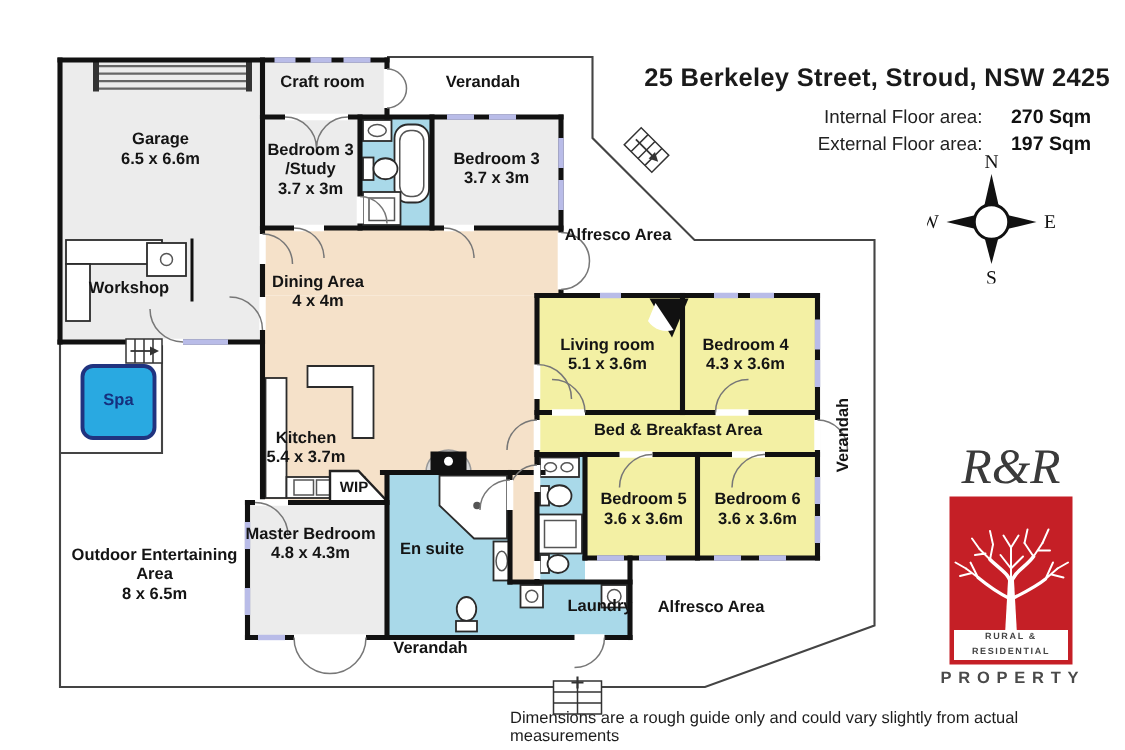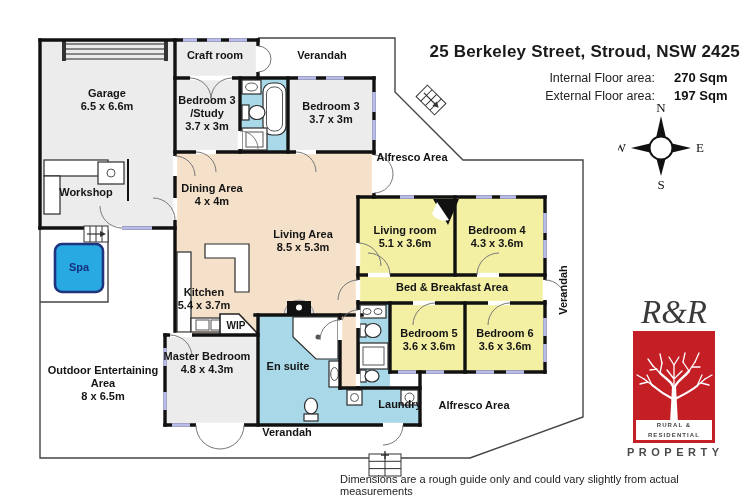--- a/index.html
+++ b/index.html
@@ -283,24 +283,20 @@
     <div>Bedroom 3</div>
       <div class="dims">3.7 x 3m</div>
     </div>
   <div class="lbl" style="left:412px;top:151px">
     <div>Alfresco Area</div>
     </div>
   <div class="lbl" style="left:212px;top:182px">
     <div>Dining Area</div>
       <div class="dims">4 x 4m</div>
     </div>
-  <div class="lbl" style="left:303px;top:228px">
-    <div>Living Area</div>
-      <div class="dims">8.5 x 5.3m</div>
-    </div>
   <div class="lbl" style="left:204px;top:286px">
     <div>Kitchen</div>
       <div class="dims">5.4 x 3.7m</div>
     </div>
   <div class="lbl small" style="left:236px;top:319px">
     <div>WIP</div>
     </div>
   <div class="lbl" style="left:405px;top:224px">
     <div>Living room</div>
       <div class="dims">5.1 x 3.6m</div>

